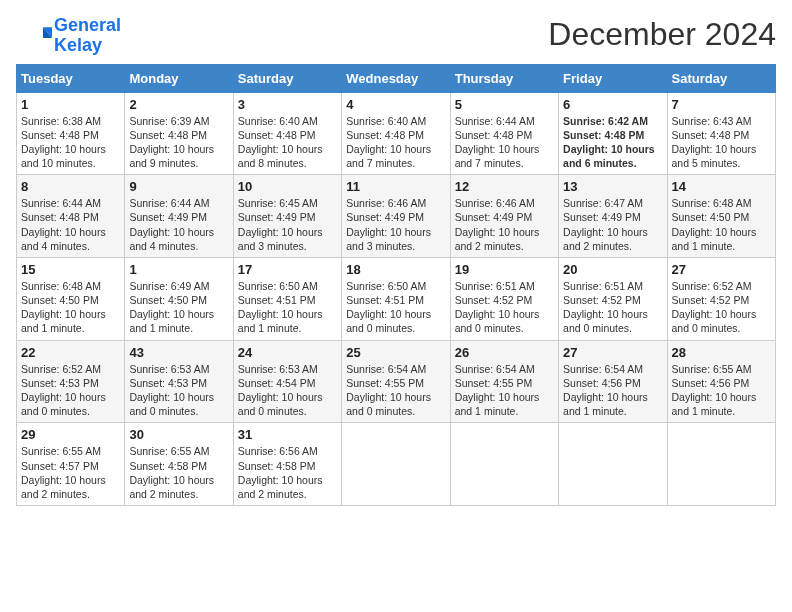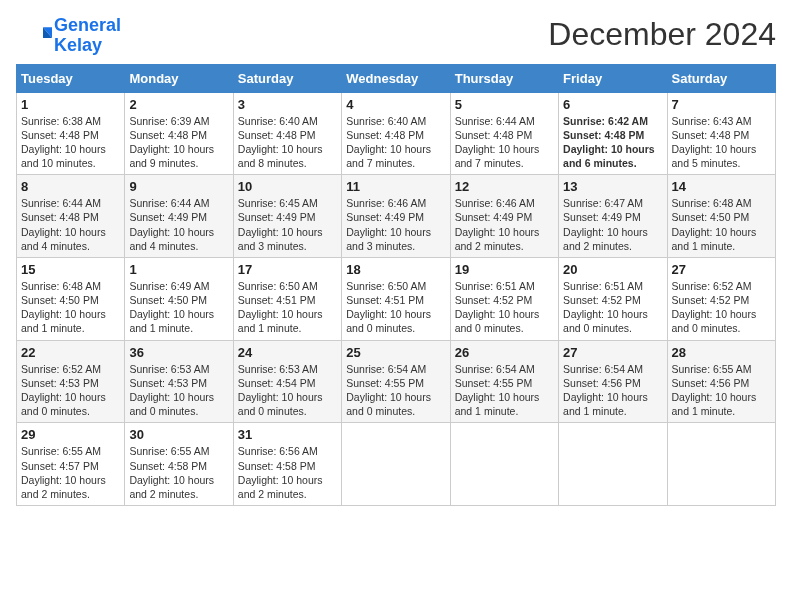--- a/index.html
+++ b/index.html
@@ -275,21 +275,21 @@
       </tr>
       <tr>
         <td>
           <span class="day-num">22</span>
           <div class="day-info" style="white-space: pre-line;">Sunrise: 6:52 AM
 Sunset: 4:53 PM
 Daylight: 10 hours
 and 0 minutes.</div>
         </td>
         <td>
-          <span class="day-num">36</span>
+          <span class="day-num">43</span>
           <div class="day-info" style="white-space: pre-line;">Sunrise: 6:53 AM
 Sunset: 4:53 PM
 Daylight: 10 hours
 and 0 minutes.</div>
         </td>
         <td>
           <span class="day-num">24</span>
           <div class="day-info" style="white-space: pre-line;">Sunrise: 6:53 AM
 Sunset: 4:54 PM
 Daylight: 10 hours

